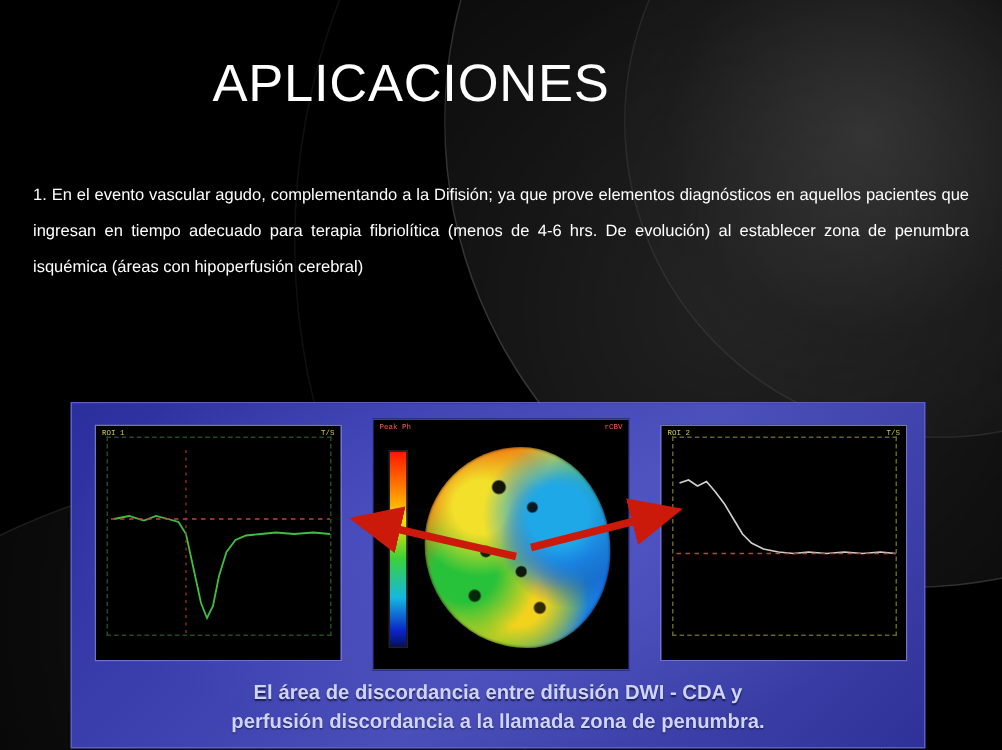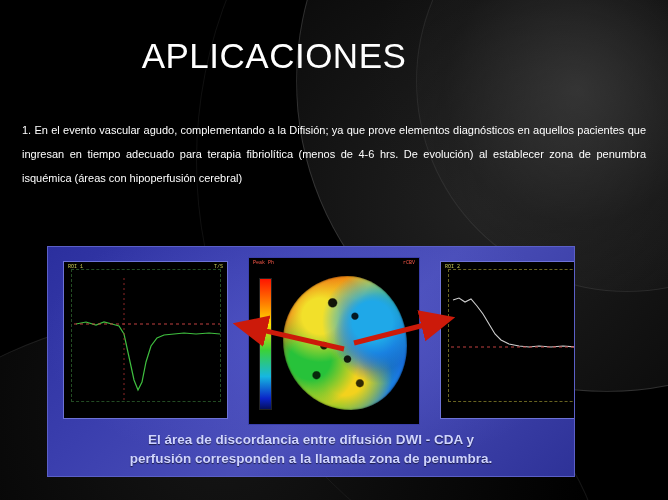--- a/index.html
+++ b/index.html
@@ -89,22 +89,22 @@
     color: #ffffff;
     font-size: 11px;
     line-height: 24px;
     text-align: justify;
   }
 
   
   .figure {
     position: absolute;
     left: 47px;
-    top: 246px;
-    width: 528px;
+    top: 268px;
+    width: 570px;
     height: 231px;
     background: linear-gradient(135deg, #2b2f9e 0%, #3b3fae 30%, #4a4eb8 55%, #2e3298 100%);
     border: 1px solid #5b5fc7;
     box-sizing: border-box;
     overflow: hidden;
   }
   .figure-inner {
     position: absolute;
     left: 0; top: 0; right: 0; bottom: 0;
     background:
@@ -249,17 +249,17 @@
         <marker id="ah" markerWidth="7" markerHeight="7" refX="5.5" refY="3.2" orient="auto">
           <polygon points="0,0 7,3.2 0,6.4" fill="#cc1a0a"></polygon>
         </marker>
       </defs>
       <line x1="296" y1="102" x2="192" y2="78" stroke="#cc1a0a" stroke-width="5" marker-end="url(#ah)"></line>
       <line x1="306" y1="96" x2="400" y2="72" stroke="#cc1a0a" stroke-width="5" marker-end="url(#ah)"></line>
     </svg>
 
     <div class="caption">
       <div>El área de discordancia entre difusión DWI - CDA y</div>
-      <div>perfusión corresponden a la llamada zona de penumbra.</div>
+      <div>perfusión discordancia a la llamada zona de penumbra.</div>
     </div>
   </div>
 
 </div>
 
 </body></html>

